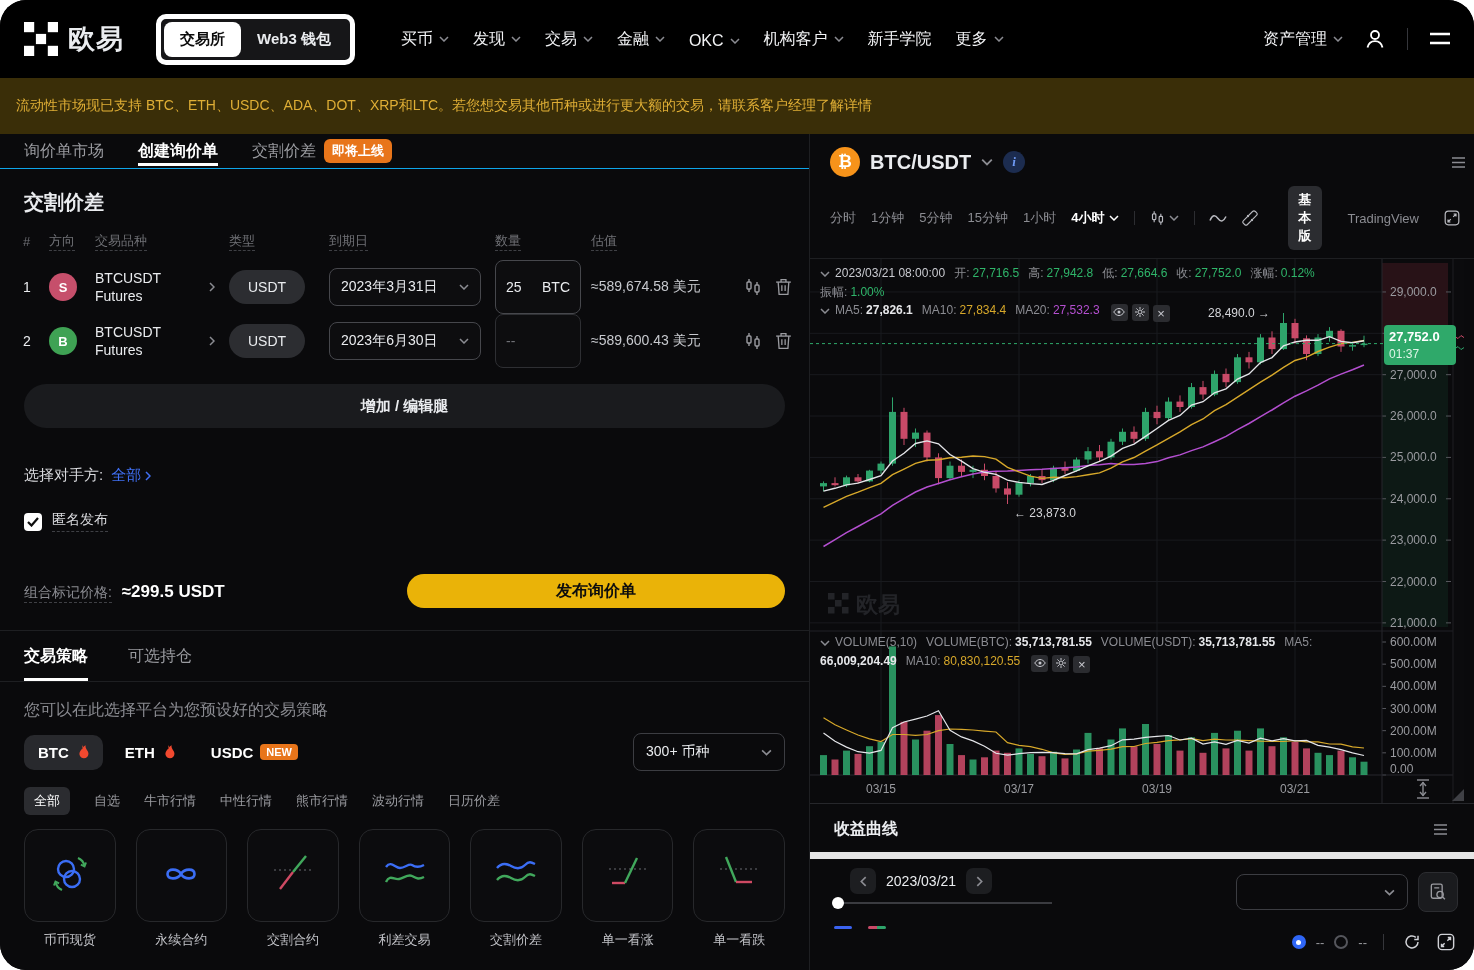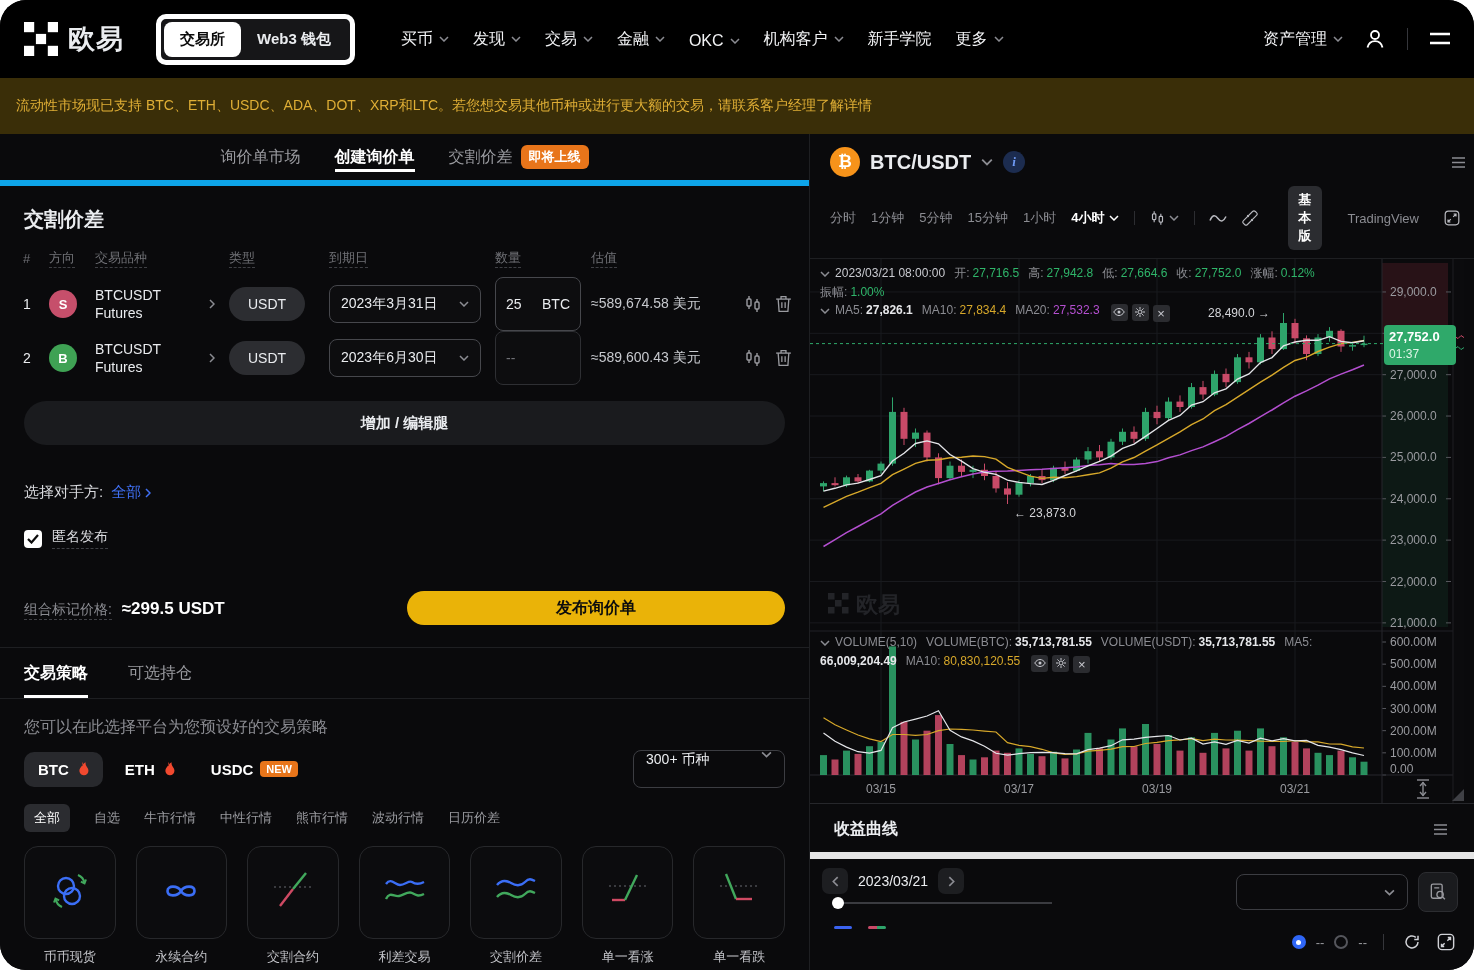--- a/index.html
+++ b/index.html
@@ -19,21 +19,21 @@
   .nav-right{display:flex;align-items:center;gap:16px;}
   .icon-btn{display:grid;place-items:center;width:32px;height:32px;cursor:pointer;}
   .vdiv{width:1px;height:22px;background:#35363b;}
   
   .banner{height:32px;background:#3A2E08;color:#DFAE35;display:flex;align-items:center;padding:12px 16px;font-size:14px;white-space:nowrap;overflow:hidden;}
   
   .main{display:flex;height:860px;}
   .left{width:820px;box-sizing:border-box;border-right:1px solid #1e1f22;background:#0A0A0C;display:flex;flex-direction:column;overflow:hidden;}
   .right{flex:1;background:#0A0A0C;display:flex;flex-direction:column;position:relative;}
   
-  .rfq-tabs{display:flex;gap:34px;padding:8px 24px;height:54px;align-items:stretch;border-bottom:6px solid #0ea5e9;font-size:16px;color:#9A9BA0;justify-content:center;}
+  .rfq-tabs{display:flex;gap:34px;padding:2px 24px;height:54px;align-items:stretch;border-bottom:1px solid #0ea5e9;font-size:16px;color:#9A9BA0;}
   .rtab{display:flex;align-items:center;gap:8px;border-bottom:3px solid transparent;padding-top:3px;cursor:pointer;white-space:nowrap;}
   .rtab.active{color:#fff;font-weight:700;border-bottom-color:#fff;}
   .soon-badge{background:#E8751A;color:#fff;font-size:13px;font-weight:600;padding:3px 8px;border-radius:6px;}
   .rfq-body{padding:0;}
   .sec-title{font-size:20px;font-weight:700;margin:20px 24px 16px;}
   .tbl-head,.tbl-row{display:grid;grid-template-columns:26px 46px 134px 100px 166px 96px 146px 32px 28px;align-items:center;padding:0 23px;}
   .tbl-head{color:#6F7075;font-size:13px;margin-bottom:10px;}
   .tbl-head .hd span{border-bottom:1px dashed #3F4045;padding-bottom:2px;}
   .tbl-row{height:54px;}
   .rownum{color:#EAECEF;font-size:14px;}
@@ -63,21 +63,21 @@
   .strat{border-top:1px solid #1e1f22;margin-top:22px;}
   .strat-tabs{display:flex;gap:40px;padding:0 24px;height:50px;align-items:stretch;border-bottom:1px solid #1e1f22;font-size:16px;color:#9A9BA0;}
   .stab{display:flex;align-items:center;border-bottom:3px solid transparent;padding-top:3px;cursor:pointer;}
   .stab.active{color:#fff;font-weight:700;border-bottom-color:#fff;}
   .hint{color:#8B8C92;font-size:16px;margin:18px 24px 6px;}
   .coin-row{display:flex;align-items:center;justify-content:space-between;padding:0 24px;margin-top:12px;}
   .coins{display:flex;align-items:center;gap:8px;}
   .coin{display:flex;align-items:center;gap:7px;border:none;background:transparent;color:#fff;font-size:15px;font-weight:700;padding:9px 14px;border-radius:10px;cursor:pointer;font-family:inherit;}
   .coin.active{background:#28292D;}
   .new-badge{background:#E8751A;color:#fff;font-size:11px;font-weight:700;padding:2px 6px;border-radius:4px;}
-  .dd{width:152px;height:38px;box-sizing:border-box;border:1px solid #3C3D42;border-radius:8px;display:flex;align-items:flex-start;justify-content:space-between;padding:0 12px;font-size:14px;cursor:pointer;gap:7px;}
+  .dd{width:152px;height:38px;box-sizing:border-box;border:1px solid #3C3D42;border-radius:8px;display:flex;align-items:center;justify-content:space-between;padding:0 12px;font-size:14px;cursor:pointer;gap:7px;}
   .filters{display:flex;align-items:center;gap:24px;padding:0 24px;margin-top:16px;font-size:13px;color:#9A9BA0;}
   .filter{cursor:pointer;padding:5px 0;}
   .filter.active{background:#2B2C30;color:#fff;padding:5px 10px;border-radius:6px;}
   .cards{display:flex;gap:20px;padding:14px 24px 0;}
   .card-cell{width:95px;text-align:center;}
   .card{height:91px;border:1px solid #27282B;border-radius:14px;background:#0C0C0E;display:grid;place-items:center;cursor:pointer;}
   .card-label{margin-top:9px;font-size:13px;color:#C2C3C8;}
   .cards.second{margin-top:15px;}
   .cards.second .card{width:95px;}
   
@@ -107,21 +107,21 @@
   .overlay .tm{color:#C9CAD0;}
   .overlay .pr{margin-right:9px;}
   .overlay .lb{margin-right:3px;}
   .ic-box{display:inline-grid;place-items:center;width:17px;height:17px;background:#2B2C30;border-radius:3px;margin:0 2px;vertical-align:-4px;pointer-events:auto;cursor:pointer;}
   .price-badge{position:absolute;left:574px;top:66px;width:62px;background:#2FA96A;border-radius:4px;padding:3px 5px;color:#fff;font-size:13px;font-weight:700;line-height:1.35;}
   .price-badge .t{display:block;font-weight:400;font-size:12px;color:#DFF5E8;}
   
   .pnl{border-top:1px solid #26272B;flex:1;position:relative;}
   .pnl-head{display:flex;align-items:center;justify-content:center;padding:15px 24px 12px 24px;border-bottom:7px solid #e5e5e5;}
   .pnl-title{font-size:16px;font-weight:700;}
-  .date-nav{position:absolute;left:12px;top:64px;display:flex;align-items:center;gap:10px;font-size:14px;}
+  .date-nav{position:absolute;left:40px;top:64px;display:flex;align-items:center;gap:10px;font-size:14px;}
   .nav-btn{width:26px;height:26px;border:none;border-radius:7px;background:#1D1E21;color:#8B8C92;display:grid;place-items:center;cursor:pointer;}
   .slider{position:absolute;left:24px;top:98px;width:218px;height:2px;background:#3A3B40;cursor:pointer;}
   .thumb{position:absolute;left:-2px;top:-5px;width:12px;height:12px;border-radius:50%;background:#fff;}
   .legend{position:absolute;left:24px;top:122px;display:flex;align-items:center;gap:16px;}
   .dash{width:18px;height:3px;border-radius:2px;}
   .dash.blue{background:#3B63F0;}
   .dash.duo{background:linear-gradient(90deg,#C94A68 0 50%,#2EA46B 50% 100%);}
   .pnl-dd{position:absolute;right:66px;top:70px;width:172px;height:36px;box-sizing:border-box;border:1px solid #3C3D42;border-radius:8px;display:flex;align-items:center;justify-content:flex-end;padding:0 12px;cursor:pointer;}
   .doc-btn{position:absolute;right:16px;top:68px;width:40px;height:40px;box-sizing:border-box;background:#1A1B1E;border:1px solid #2c2d31;border-radius:8px;display:grid;place-items:center;cursor:pointer;}
   .radio-row{position:absolute;right:16px;top:126px;display:flex;align-items:center;gap:10px;color:#9A9BA0;font-size:13px;}

